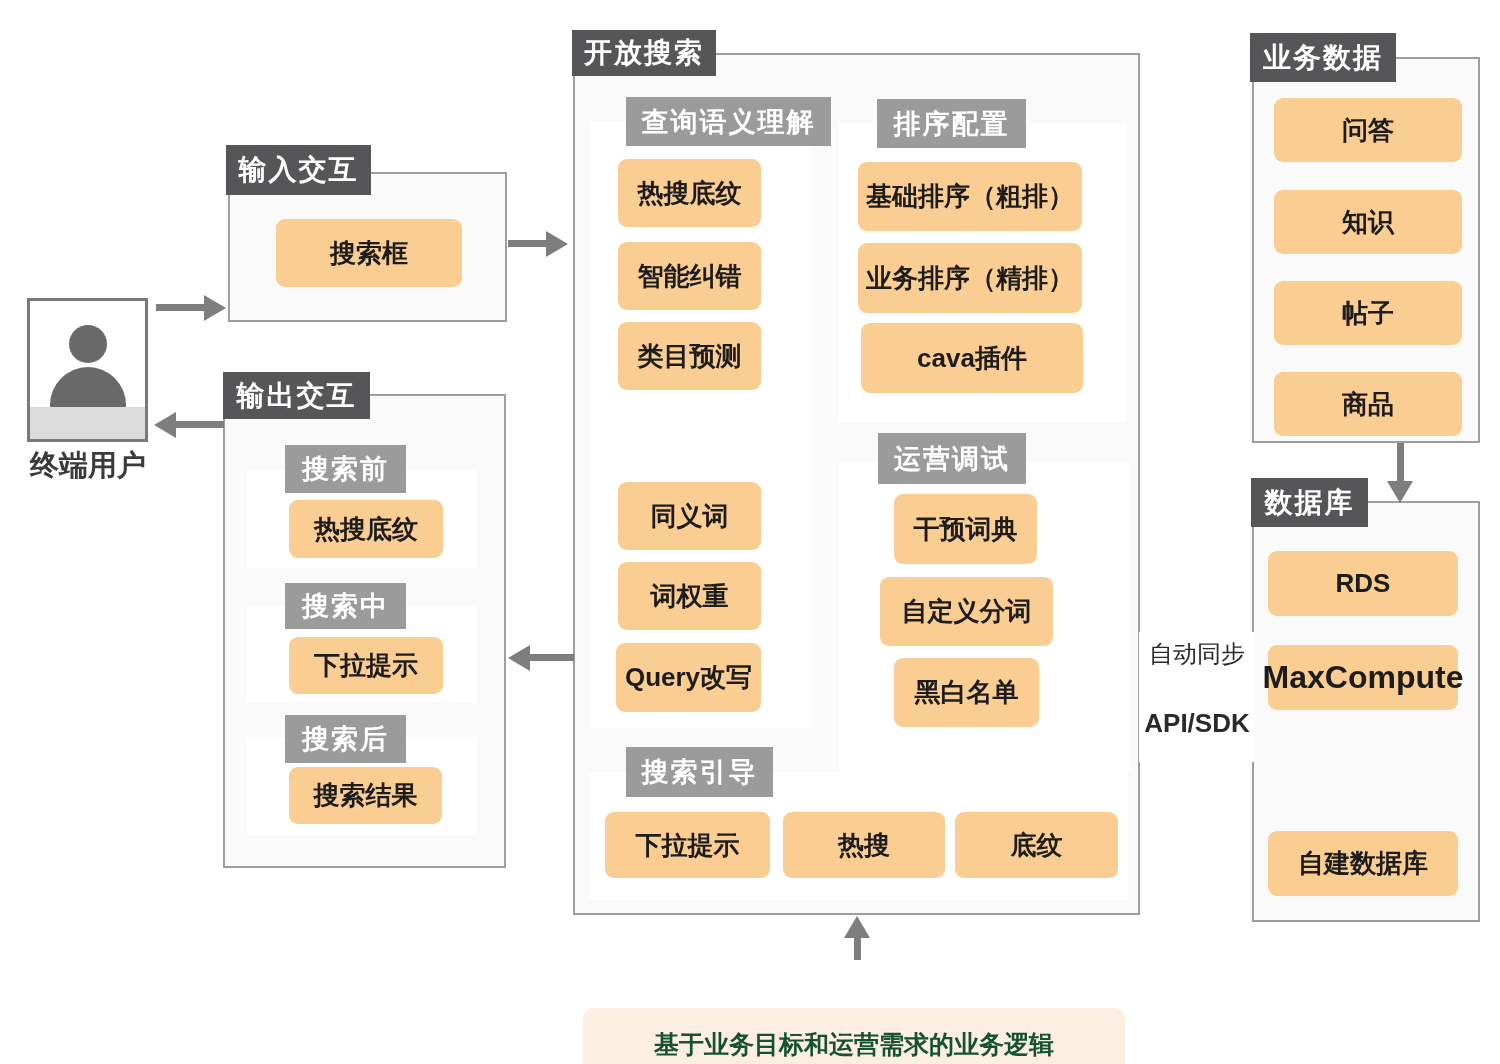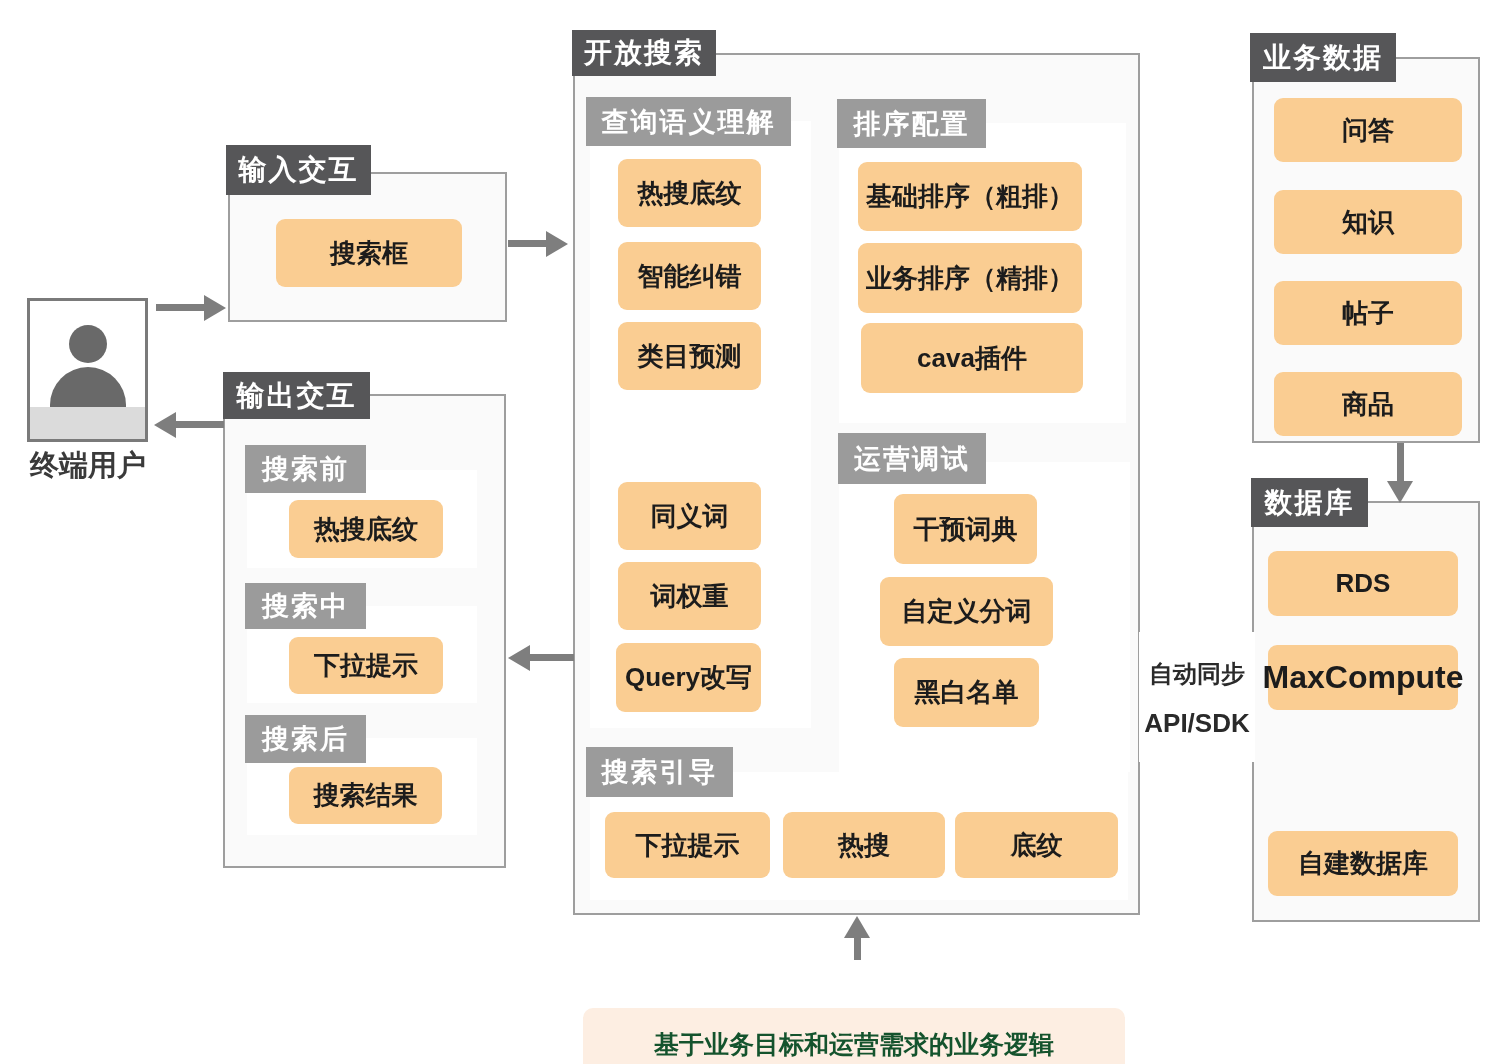--- a/index.html
+++ b/index.html
@@ -25,21 +25,21 @@
   .hdr{
     background:var(--dark-label);
     color:#FFFFFF;font-weight:700;font-size:28px;
     display:flex;align-items:center;justify-content:center;
     letter-spacing:2px;z-index:5;
   }
   .subhdr{
     background:var(--light-label);
     color:#FFFFFF;font-weight:700;font-size:27px;
     display:flex;align-items:center;justify-content:center;
-    letter-spacing:2px;z-index:4;
+    letter-spacing:2px;z-index:4;margin-left:40px;
   }
   .panel{background:#FFFFFF;z-index:1;}
   .node{
     background:var(--accent-orange);
     border-radius:9px;
     color:var(--item-text);font-weight:600;font-size:26px;
     display:flex;align-items:center;justify-content:center;
     z-index:3;white-space:nowrap;
   }
   .aline{background:var(--arrow);z-index:6;}
@@ -150,18 +150,18 @@
   <div class="abs node" style="left:1274px;top:281px;width:188px;height:64px;">帖子</div>
   <div class="abs node" style="left:1274px;top:372px;width:188px;height:64px;">商品</div>
 
   <div class="abs container" style="left:1252px;top:501px;width:228px;height:421px;"></div>
   <div class="abs hdr" style="left:1251px;top:478px;width:117px;height:49px;">数据库</div>
   <div class="abs node" style="left:1268px;top:551px;width:190px;height:65px;">RDS</div>
   <div class="abs node" style="left:1268px;top:645px;width:190px;height:65px;font-size:32px;">MaxCompute</div>
   <div class="abs node" style="left:1268px;top:831px;width:190px;height:65px;">自建数据库</div>
 
   <div class="abs synctext" style="left:1139px;top:632px;width:116px;height:130px;"></div>
-  <div class="abs synctext" style="left:1139px;top:658px;width:116px;font-size:24px;font-weight:700;">自动同步</div>
+  <div class="abs synctext" style="left:1139px;top:638px;width:116px;font-size:24px;font-weight:400;">自动同步</div>
   <div class="abs synctext" style="left:1139px;top:708px;width:116px;font-size:26px;font-weight:600;">API/SDK</div>
 
   <div id="note" class="abs" style="left:583px;top:960px;width:542px;height:72px;">基于业务目标和运营需求的业务逻辑</div>
 
 </div>
 
 </body></html>

